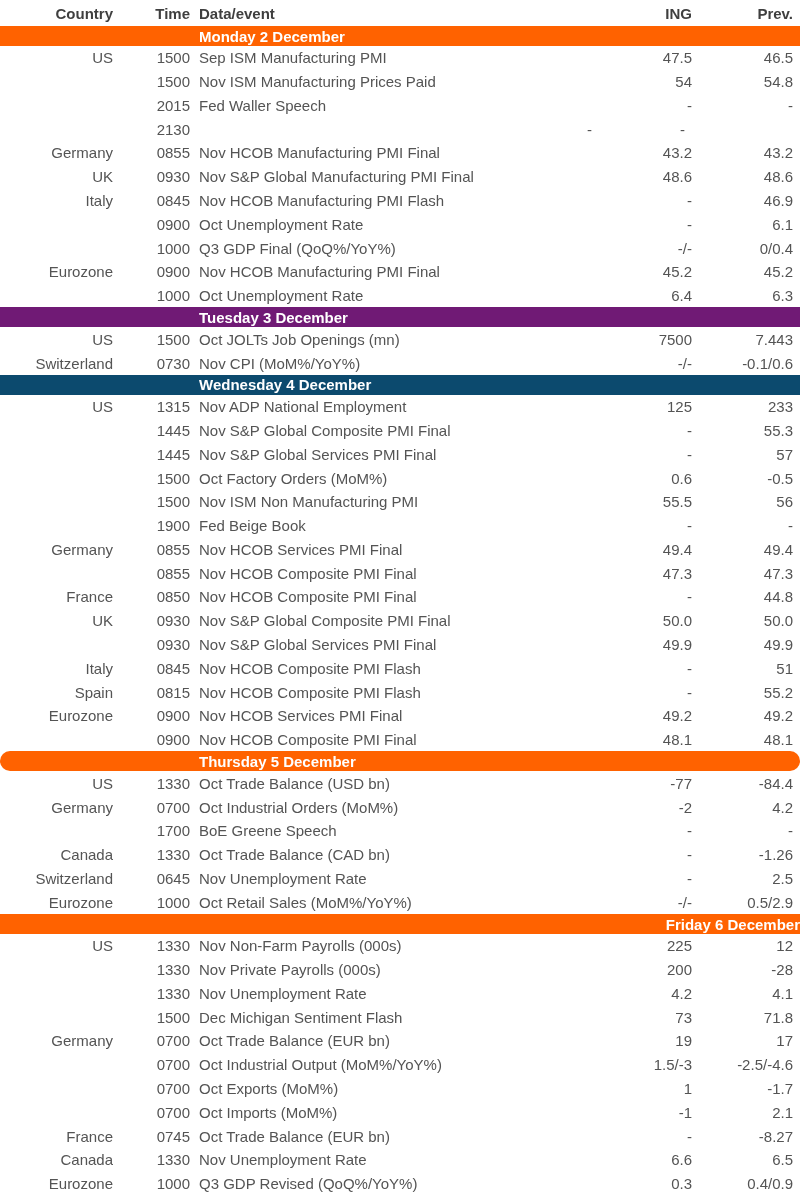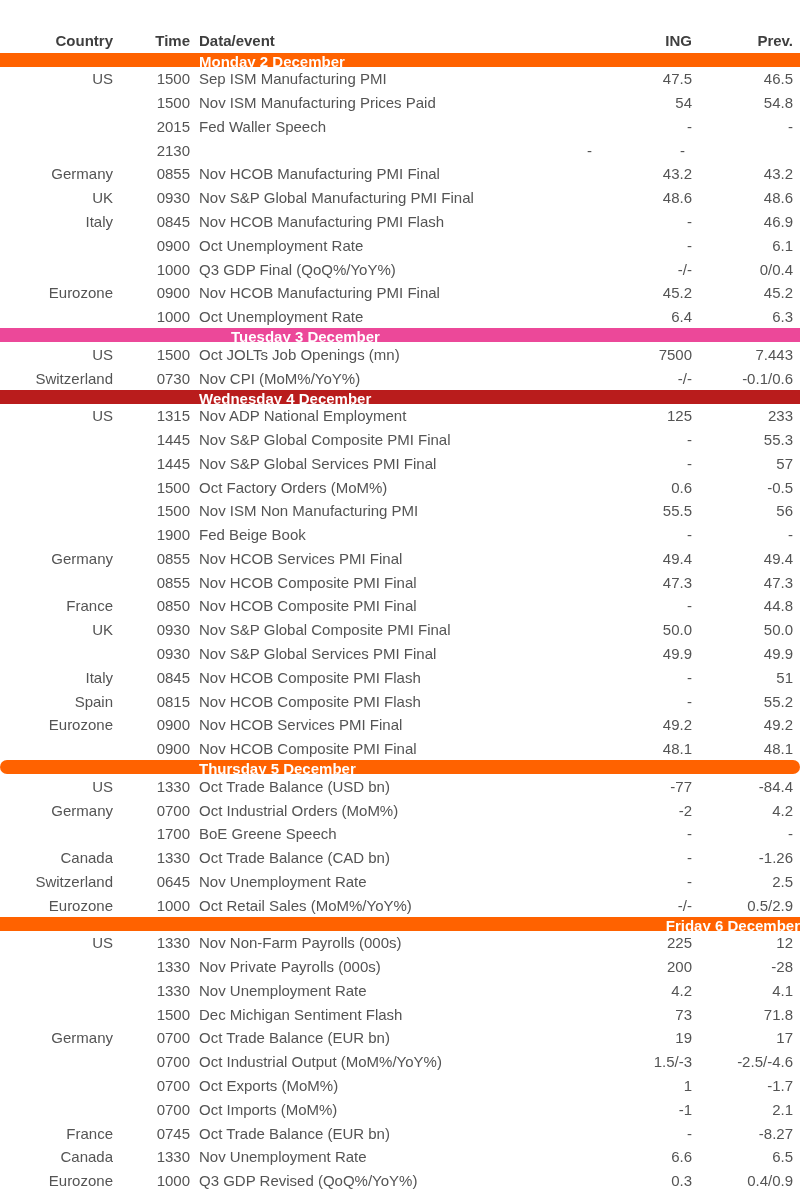--- a/index.html
+++ b/index.html
@@ -22,29 +22,28 @@
   }
   .row {
     display: grid;
     grid-template-columns: 113px 77px 402px 100px 108px;
   }
   .header-row {
     height: 26px;
     align-items: center;
     font-weight: 700;
     color: #3f3f3f;
-    margin-top: 27px;
   }
   .data-row {
     height: 23.78px;
     align-items: center;
     color: #545454;
   }
   .band-row {
-    height: 14px;
+    height: 20px;
     background: #FF6200;
     align-items: center;
   }
   .band-label {
     grid-column: 3 / 6;
     padding-left: 9px;
     color: #ffffff;
     font-weight: 700;
   }
   .cell { white-space: nowrap; overflow: hidden; }
@@ -138,38 +137,38 @@
         <div class="cell c-ing">45.2</div>
         <div class="cell c-prev">45.2</div>
       </div>
       <div class="row data-row">
         <div class="cell c-country"></div>
         <div class="cell c-time">1000</div>
         <div class="cell c-event">Oct Unemployment Rate</div>
         <div class="cell c-ing">6.4</div>
         <div class="cell c-prev">6.3</div>
       </div>
-      <div class="row band-row" style="background: #ec4899; padding-left: 32px;">
+      <div class="row band-row" style="background: #701a75;">
         <div class="band-label">Tuesday 3 December</div>
       </div>
       <div class="row data-row">
         <div class="cell c-country">US</div>
         <div class="cell c-time">1500</div>
         <div class="cell c-event">Oct JOLTs Job Openings (mn)</div>
         <div class="cell c-ing">7500</div>
         <div class="cell c-prev">7.443</div>
       </div>
       <div class="row data-row">
         <div class="cell c-country">Switzerland</div>
         <div class="cell c-time">0730</div>
         <div class="cell c-event">Nov CPI (MoM%/YoY%)</div>
         <div class="cell c-ing">-/-</div>
         <div class="cell c-prev">-0.1/0.6</div>
       </div>
-      <div class="row band-row" style="background: #b91c1c;">
+      <div class="row band-row" style="background: #0c4a6e;">
         <div class="band-label">Wednesday 4 December</div>
       </div>
       <div class="row data-row">
         <div class="cell c-country">US</div>
         <div class="cell c-time">1315</div>
         <div class="cell c-event">Nov ADP National Employment</div>
         <div class="cell c-ing">125</div>
         <div class="cell c-prev">233</div>
       </div>
       <div class="row data-row">

